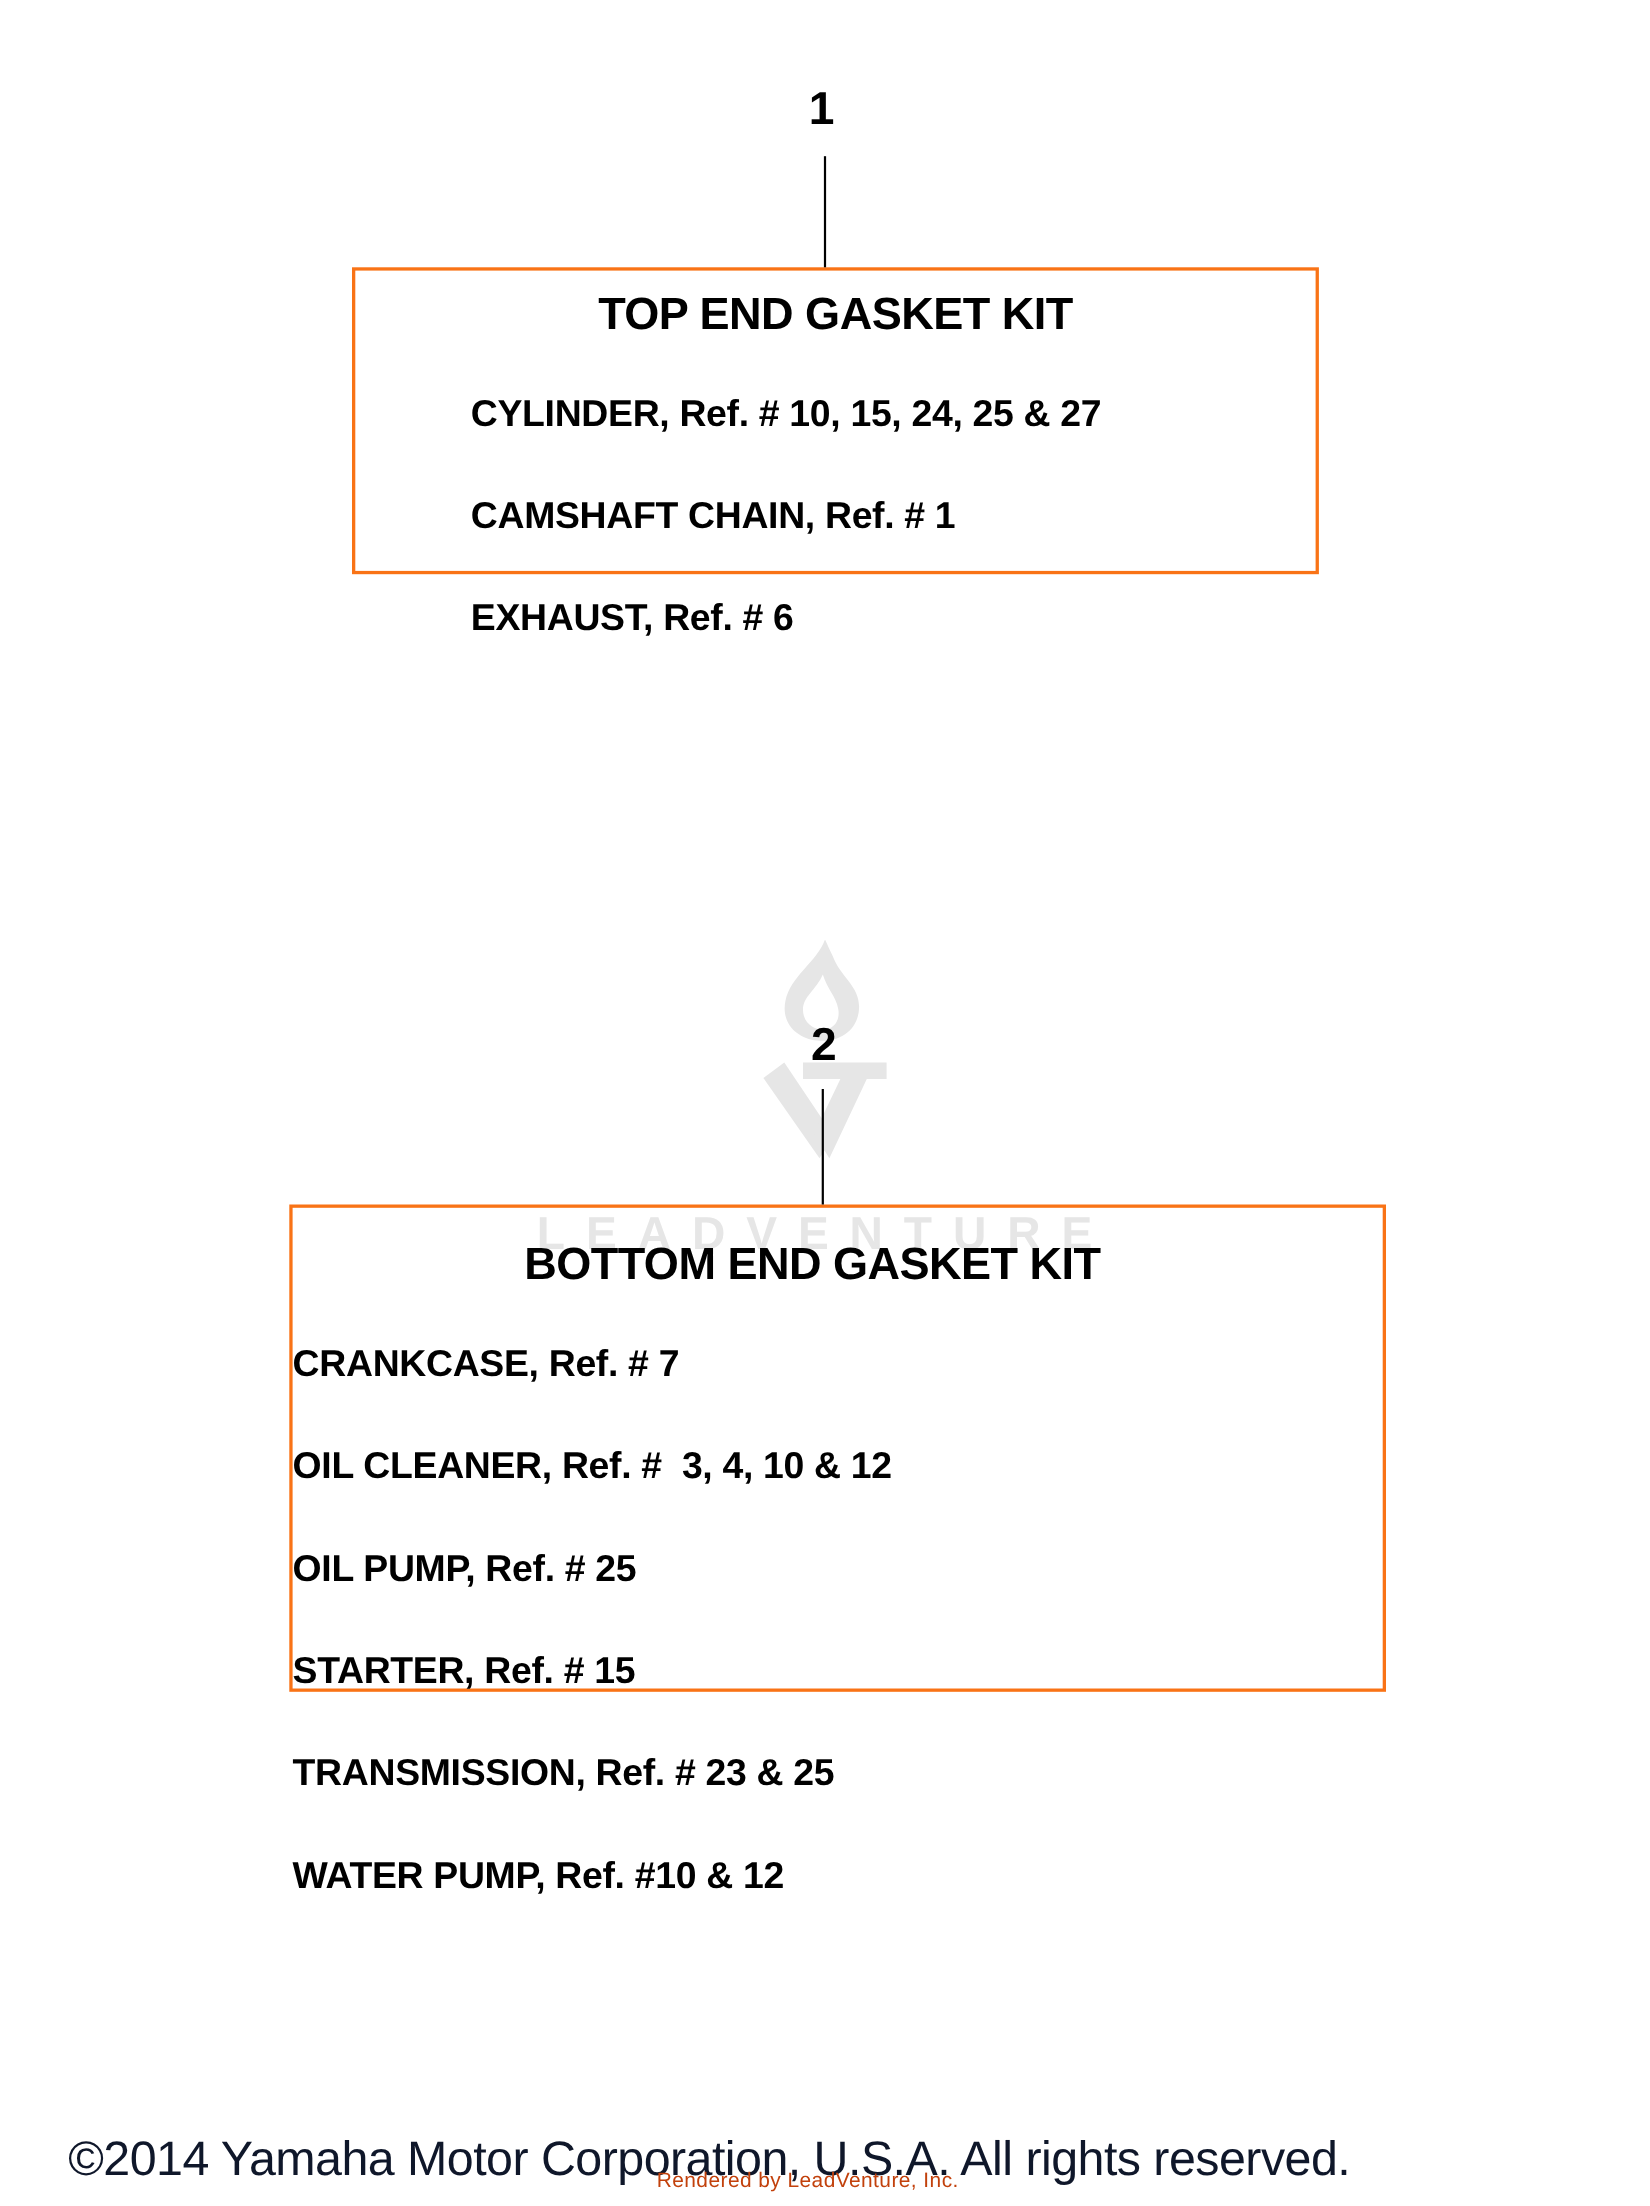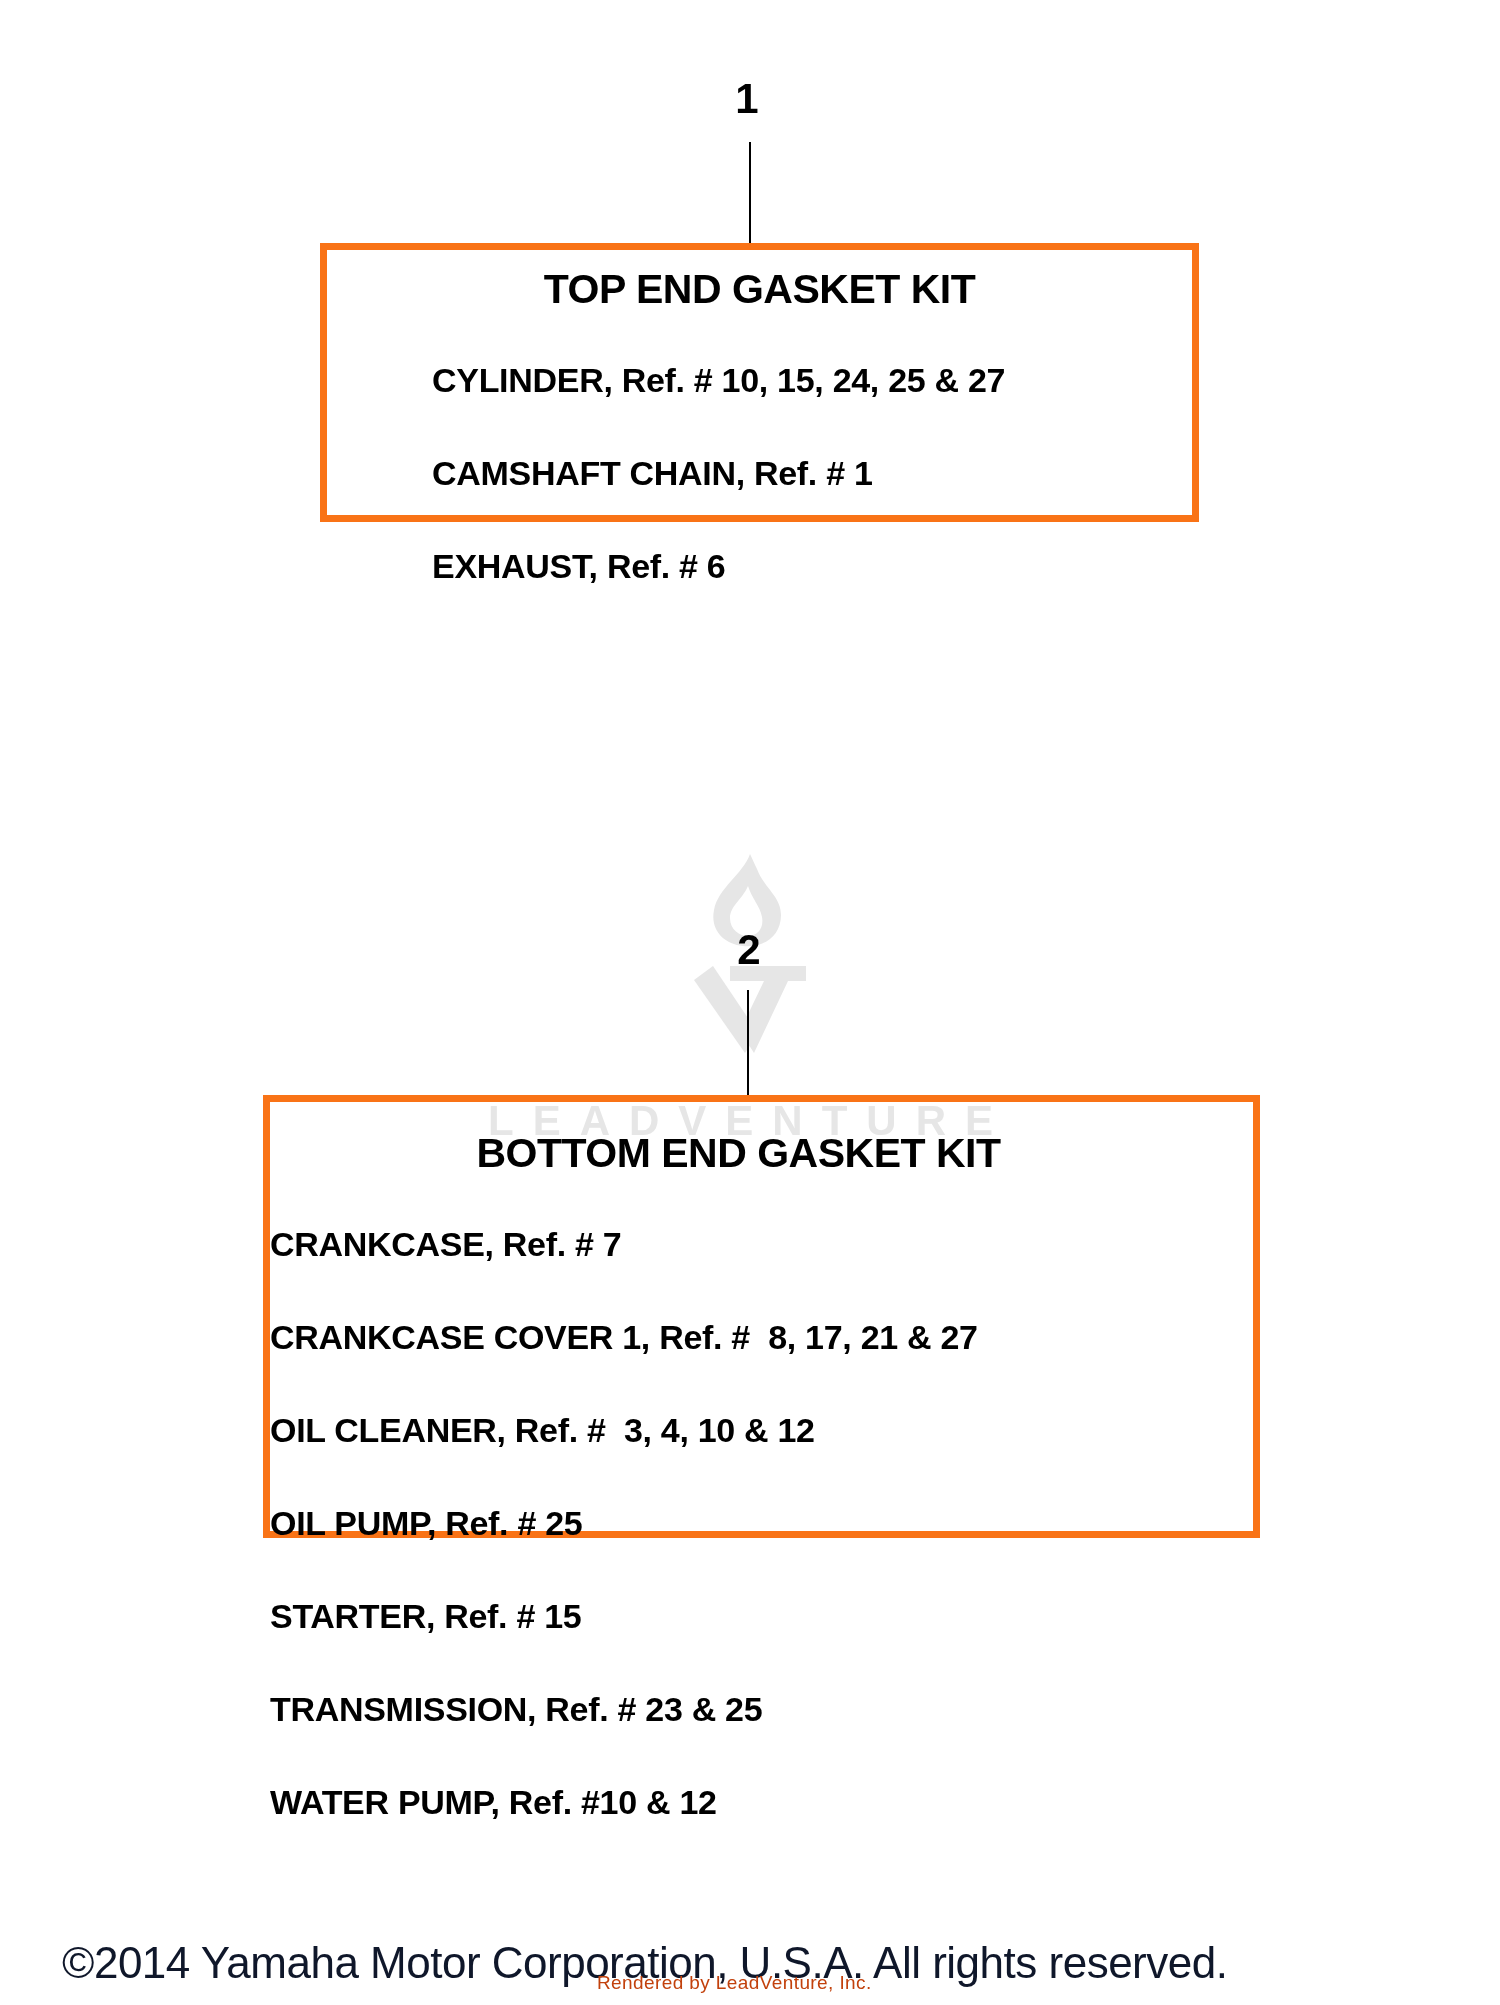--- a/index.html
+++ b/index.html
@@ -13,21 +13,21 @@
   .abs{position:absolute;}
   
   .callout-num{
     font-size:42px;font-weight:bold;color:#000;
     line-height:42px;text-align:center;width:100px;
     z-index:3;
   }
   .leader{width:2px;background:#000;z-index:3;}
   
   .kit-box{
-    border:7px solid #f97316;
+    border:3px solid #f97316;
     box-sizing:border-box;
     background:transparent;
     z-index:2;
   }
   .kit-title{
     font-size:41px;font-weight:bold;color:#000;
     line-height:42px;text-align:center;
     letter-spacing:-0.5px;white-space:pre;
   }
   .kit-items{display:block;}
@@ -91,21 +91,20 @@
     </div>
   </div>
 
   <div class="abs callout-num" style="left:699px;top:929px;">2</div>
   <div class="abs leader" style="left:747px;top:990px;height:105px;"></div>
 
   <div class="abs kit-box" id="box2" style="left:263px;top:1095px;width:997px;height:443px;">
     <div class="kit-title">BOTTOM END GASKET KIT</div>
     <div class="kit-items">
       <div class="kit-item">CRANKCASE, Ref. # 7</div>
-      <div class="kit-item">CRANKCASE COVER 1, Ref. #  8, 17, 21 &amp; 27</div>
       <div class="kit-item">OIL CLEANER, Ref. #  3, 4, 10 &amp; 12</div>
       <div class="kit-item">OIL PUMP, Ref. # 25</div>
       <div class="kit-item">STARTER, Ref. # 15</div>
       <div class="kit-item">TRANSMISSION, Ref. # 23 &amp; 25</div>
       <div class="kit-item">WATER PUMP, Ref. #10 &amp; 12</div>
     </div>
   </div>
 
   <div class="abs" id="copyright" style="left:62px;top:1937px;">©2014 Yamaha Motor Corporation, U.S.A. All rights reserved.</div>
   <div class="abs" id="rendered-by" style="left:597px;top:1973px;">Rendered by LeadVenture, Inc.</div>

